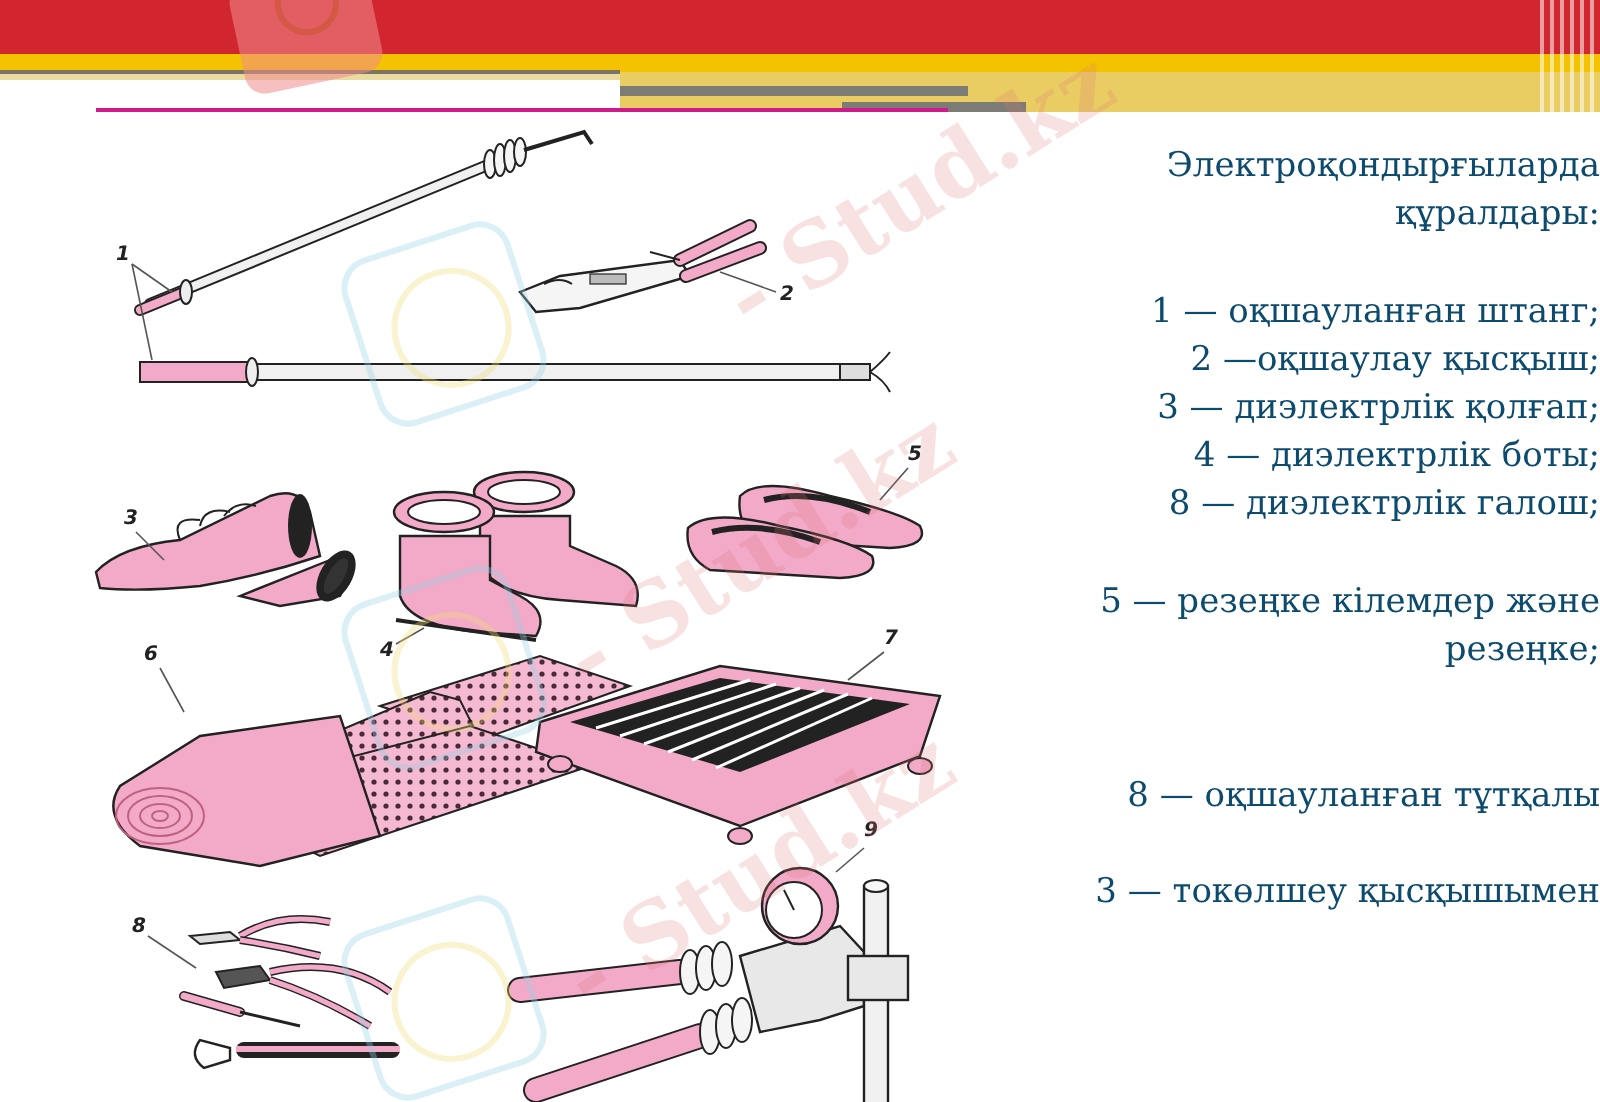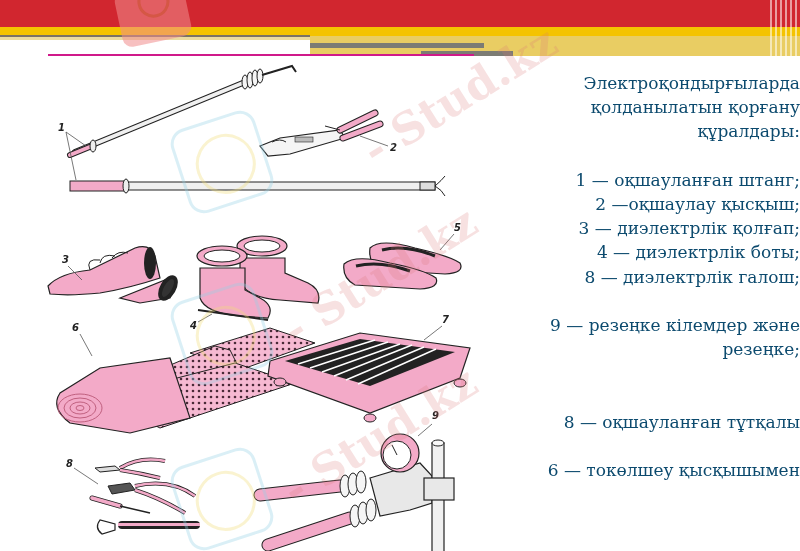--- a/index.html
+++ b/index.html
@@ -222,29 +222,28 @@
 
 <div class="wm-badge" style="left:178px;top:118px;"></div>
 <div class="wm-badge" style="left:178px;top:290px;"></div>
 <div class="wm-badge" style="left:178px;top:455px;"></div>
 <div class="wm-text" style="left:350px;top:70px;">- Stud.kz</div>
 <div class="wm-text" style="left:270px;top:250px;">- Stud.kz</div>
 <div class="wm-text" style="left:270px;top:410px;">- Stud.kz</div>
 
 <div class="caption">
   <p>Электроқондырғыларда</p>
-  <p>қолданылатын қорғану</p>
   <p>құралдары:</p>
   <div class="blank"></div>
   <p>1 — оқшауланған штанг;</p>
   <p> 2 —оқшаулау қысқыш;</p>
   <p>3 — диэлектрлік қолғап;</p>
   <p>4 — диэлектрлік боты;</p>
   <p>8 — диэлектрлік галош;</p>
   <div class="blank"></div>
-  <p>9 — резеңке кілемдер және</p>
+  <p>5 — резеңке кілемдер және</p>
   <p>резеңке;</p>
   <div class="blank"></div>
   <div class="blank"></div>
   <p> 8 — оқшауланған тұтқалы</p>
   <div class="blank"></div>
-  <p>6 — токөлшеу қысқышымен</p>
+  <p>3 — токөлшеу қысқышымен</p>
 </div>
 
 </body></html>

